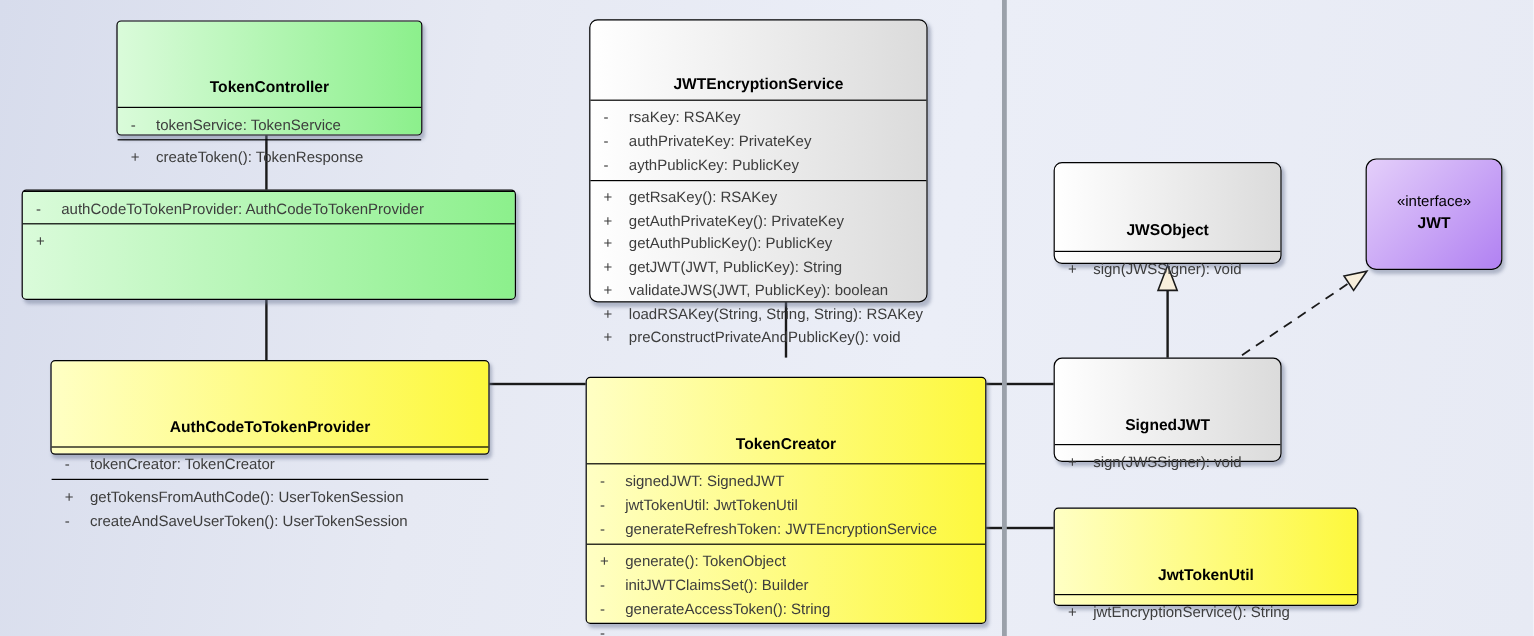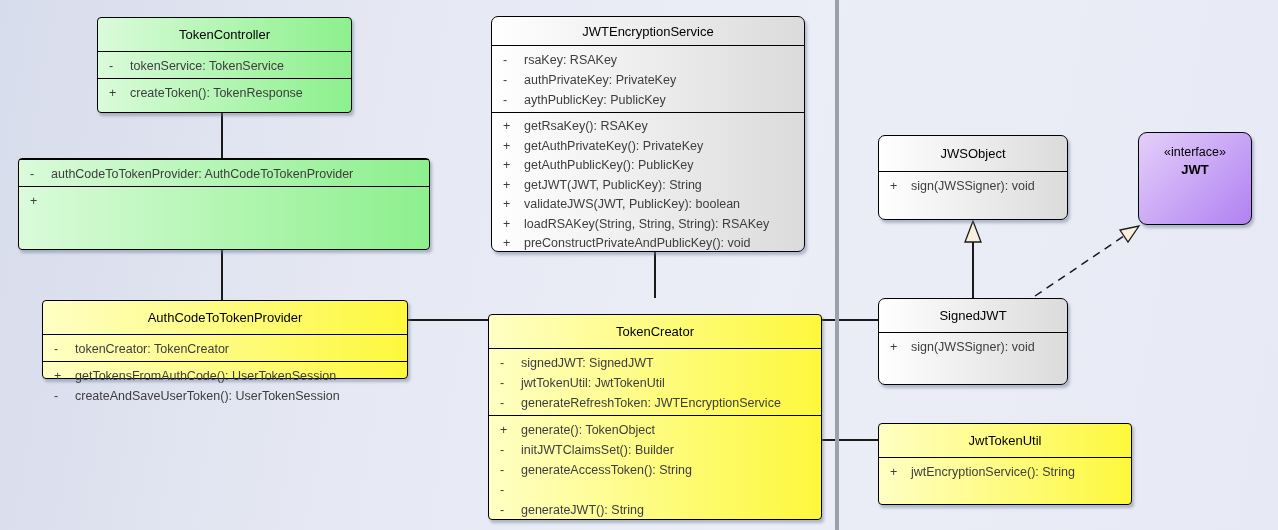--- a/index.html
+++ b/index.html
@@ -6,29 +6,29 @@
   body{font-family:"Liberation Sans",sans-serif;}
   .canvas{position:relative;width:1278px;height:530px;overflow:hidden;
     background:linear-gradient(100deg,#d7dcec 0%,#e6e9f3 30%,#ebeef7 60%,#e7eaf4 100%);}
   
   .uml-class{position:absolute;border:1px solid #000;display:flex;flex-direction:column;
     box-shadow:2px 3px 3px rgba(105,115,145,.45);z-index:3;box-sizing:border-box;}
   .green{background:linear-gradient(to right,#dafbda,#8cf08c);border-radius:4px;}
   .yellow{background:linear-gradient(to right,#ffffc4,#fdf83c);border-radius:4px;}
   .gray{background:linear-gradient(to right,#ffffff,#dbdbdb);border-radius:7px;}
   .purple{background:linear-gradient(135deg,#e4cffa,#b181f2);border-radius:9px;}
-  .hdr{font-weight:normal;font-size:13px;color:#000;display:flex;align-items:center;
-    justify-content:center;flex:0 0 auto;}
+  .hdr{font-weight:bold;font-size:13px;color:#000;display:flex;align-items:center;
+    justify-content:center;flex:0 0 auto;margin-top:38px;}
   .comp{border-top:1px solid #000;padding:4px 4px 2px 4px;flex:0 0 auto;}
   .comp.grow{flex:1 1 auto;}
   .row{display:flex;line-height:20px;font-size:12.5px;color:#3d3d3d;white-space:nowrap;}
   .row .vis{flex:0 0 28px;padding-left:7px;box-sizing:border-box;}
   .tight .row{line-height:19.5px;}
   
-  .iface-body{display:flex;flex-direction:column;align-items:center;padding-top:12px;gap:3px;}
+  .iface-body{display:flex;flex-direction:column;align-items:center;padding-top:28px;gap:3px;}
   .stereo{font-size:12.5px;color:#000;}
   .iface-name{font-size:13px;font-weight:bold;color:#000;}
   
   .vline{position:absolute;width:1.5px;background:#1a1a1a;z-index:1;}
   .hline{position:absolute;height:1.5px;background:#1a1a1a;z-index:1;}
   .separator{position:absolute;top:0;width:4px;height:530px;background:#9ba1aa;z-index:2;}
   .overlay{position:absolute;left:0;top:0;z-index:2;pointer-events:none;}
 </style>
 </head>
 <body>
@@ -74,21 +74,21 @@
         <span>authCodeToTokenProvider: AuthCodeToTokenProvider</span>
       </div>
     </div>
     <div class="comp grow">
       <div class="row">
         <span class="vis">+</span>
       </div>
     </div>
   </div>
 
-  <div class="uml-class gray" style="left:491px;top:16px;width:314px;height:236px">
+  <div class="uml-class gray" style="left:491px;top:16px;width:282px;height:236px">
     <div class="hdr" style="height:28px">JWTEncryptionService</div>
     <div class="comp">
       <div class="row">
         <span class="vis">-</span>
         <span>rsaKey: RSAKey</span>
       </div>
       <div class="row">
         <span class="vis">-</span>
         <span>authPrivateKey: PrivateKey</span>
       </div>

